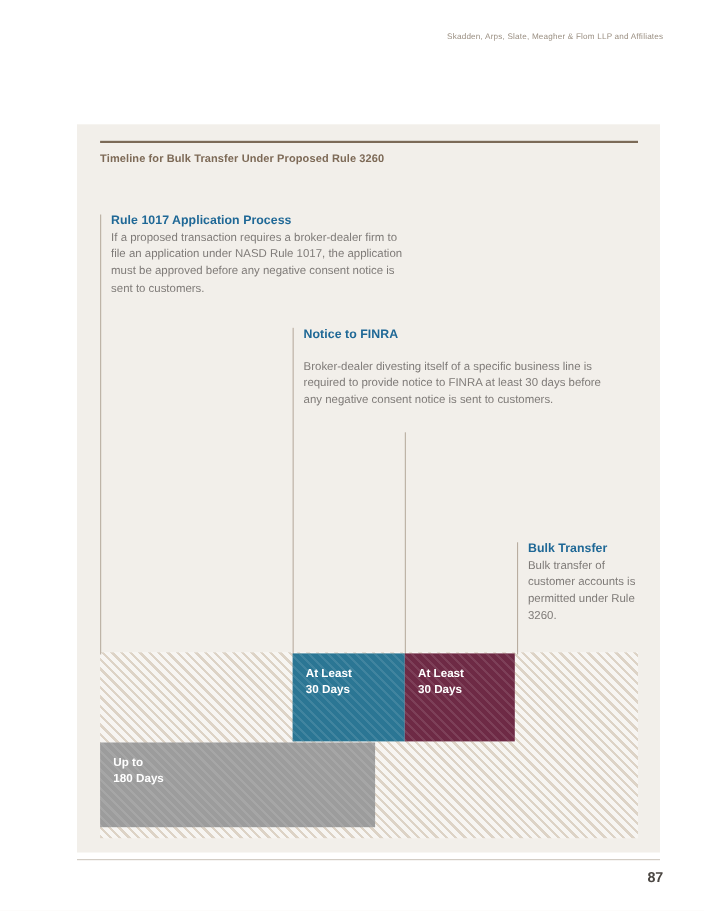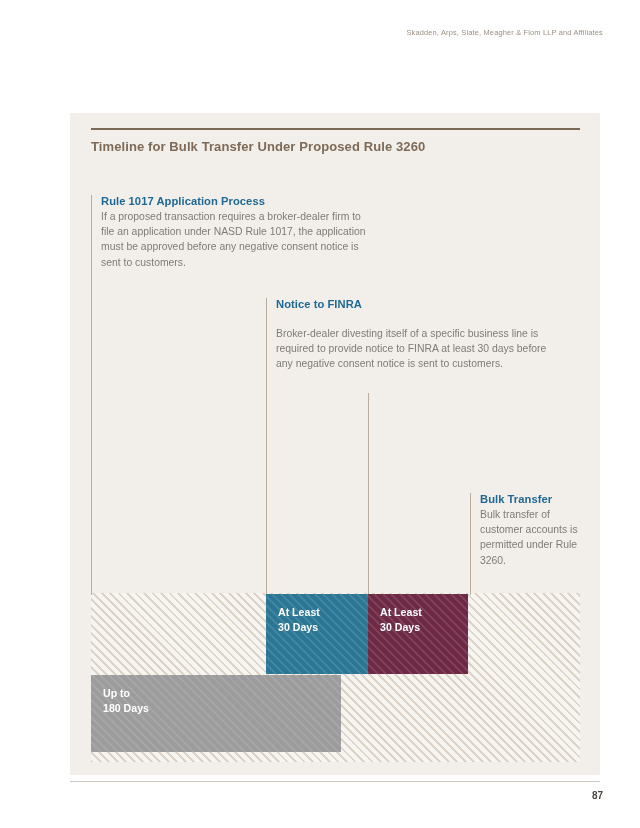--- a/index.html
+++ b/index.html
@@ -42,21 +42,21 @@
     left: 21px;
     top: 15px;
     width: 489px;
     height: 2px;
     background: #7b6a57;
   }
   .panel-title {
     position: absolute;
     left: 21px;
     top: 26px;
-    font-size: 13px;
+    font-size: 10px;
     font-weight: bold;
     color: #7d6a57;
     letter-spacing: 0.1px;
     white-space: nowrap;
   }
 
   
   .milestone {
     position: absolute;
   }
@@ -134,21 +134,21 @@
     left: 70px;
     top: 781px;
     width: 530px;
     height: 1px;
     background: #cfc8bf;
   }
   .page-number {
     position: absolute;
     right: 37px;
     top: 790px;
-    font-size: 10px;
+    font-size: 13px;
     font-weight: bold;
     color: #4a4642;
   }
 </style>
 </head>
 <body>
 
 <div class="page-header">Skadden, Arps, Slate, Meagher &amp; Flom LLP and Affiliates</div>
 
 <div class="panel">

